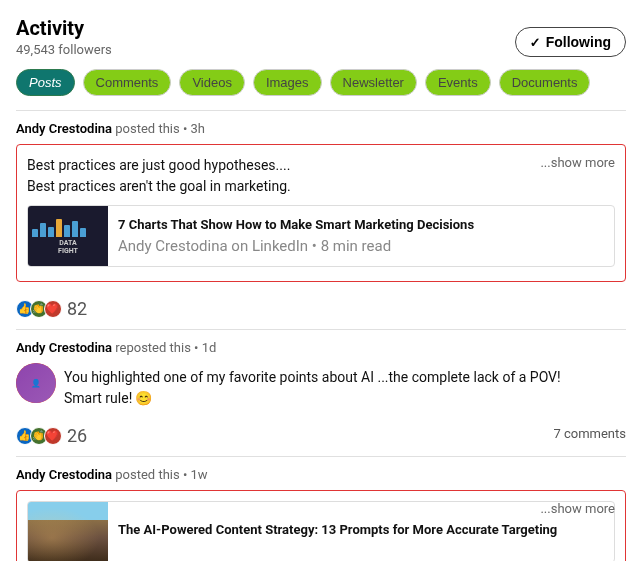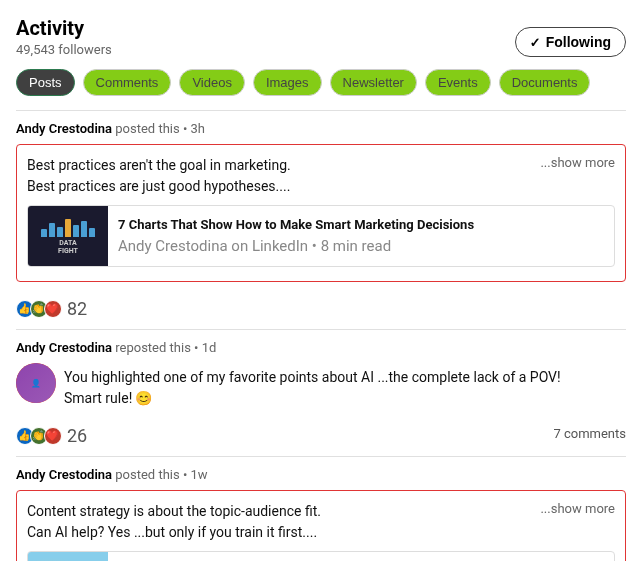--- a/index.html
+++ b/index.html
@@ -63,23 +63,24 @@
       border: 1.5px solid #ccc;
       border-radius: 20px;
       padding: 5px 12px;
       font-size: 13px;
       font-weight: 500;
       background: #84cc16;
       color: #444;
       cursor: pointer;
     }
     .tab.active {
-      background: #404040;
+      background: #0f766e;
       color: #fff;
       border-color: #2d7a4f;
+      font-style: italic;
     }
     .divider {
       border: none;
       border-top: 1px solid #e0e0e0;
       margin: 10px 0;
     }
     .post-meta {
       font-size: 13px;
       color: #666;
       margin-bottom: 8px;
@@ -197,21 +198,20 @@
       line-height: 1.5;
       padding-top: 4px;
     }
     
     .charts-visual {
       width: 80px;
       height: 60px;
       background: #1a1a2e;
       display: flex;
       flex-direction: column;
-      align-items: center;
       justify-content: center;
       gap: 2px;
       padding: 4px;
       flex-shrink: 0;
     }
     .charts-visual .bar-row {
       display: flex;
       gap: 2px;
       align-items: flex-end;
       height: 20px;
@@ -274,22 +274,22 @@
 
   <hr class="divider">
 
   <div class="post-section">
     <div class="post-meta">
       <span class="author">Andy Crestodina</span><span> posted this • </span><span>3h</span>
     </div>
     <div class="post-block">
       <span class="show-more">...show more</span>
       <div class="post-text">
+        <div>Best practices are just good hypotheses....</div>
         <div>Best practices aren't the goal in marketing.</div>
-        <div>Best practices are just good hypotheses....</div>
       </div>
       <div class="link-preview">
         <div class="charts-visual">
           <div class="bar-row">
             <div class="bar" style="height:8px"></div>
             <div class="bar" style="height:14px"></div>
             <div class="bar" style="height:10px"></div>
             <div class="bar" style="height:18px;background:#e8a838"></div>
             <div class="bar" style="height:12px"></div>
             <div class="bar" style="height:16px"></div>
@@ -344,24 +344,20 @@
   </div>
 
   <hr class="divider">
 
   <div class="post-section">
     <div class="post-meta">
       <span class="author">Andy Crestodina</span><span> posted this • </span><span>1w</span>
     </div>
     <div class="post-block">
       <span class="show-more">...show more</span>
-      <div class="post-text">
-        <div>Content strategy is about the topic-audience fit.</div>
-        <div>Can AI help? Yes ...but only if you train it first....</div>
-      </div>
       <div class="link-preview">
         <div class="ai-visual">
           <div class="ai-visual-inner"></div>
         </div>
         <div class="link-preview-content">
           <div class="link-preview-title">The AI-Powered Content Strategy: 13 Prompts for More Accurate Targeting</div>
 
         </div>
       </div>
     </div>

